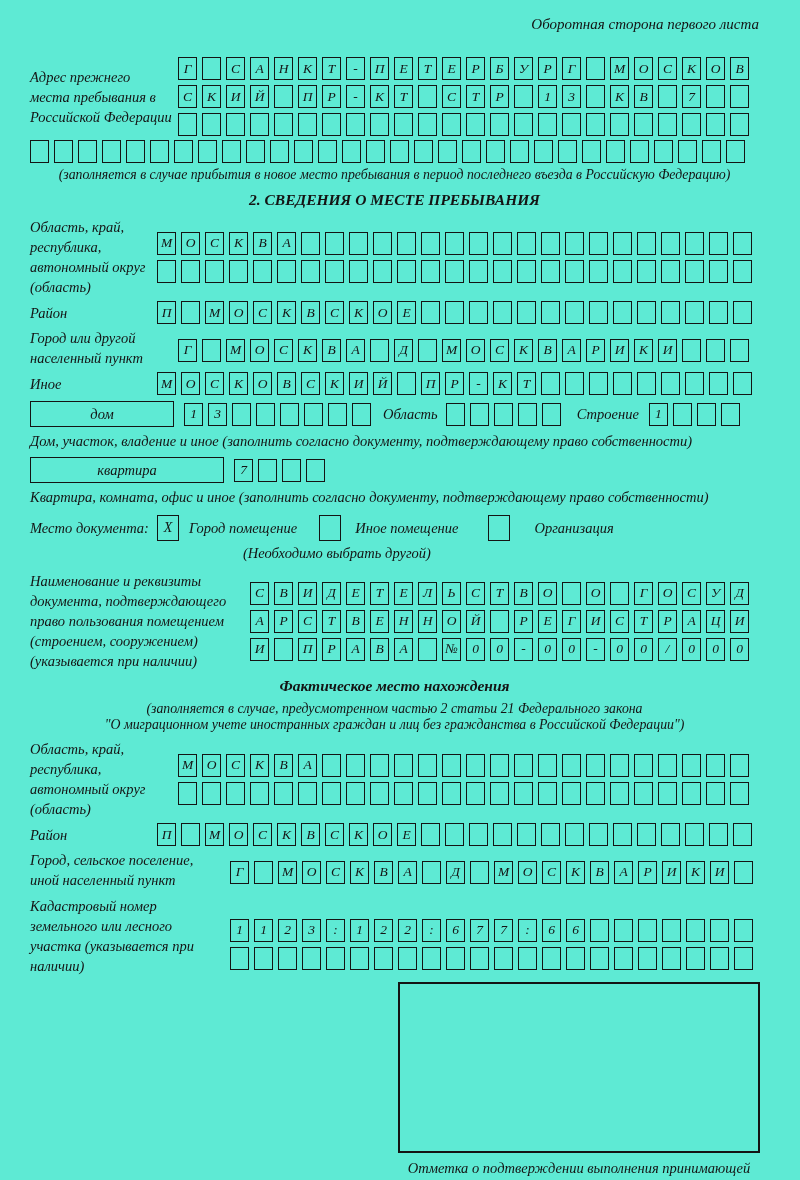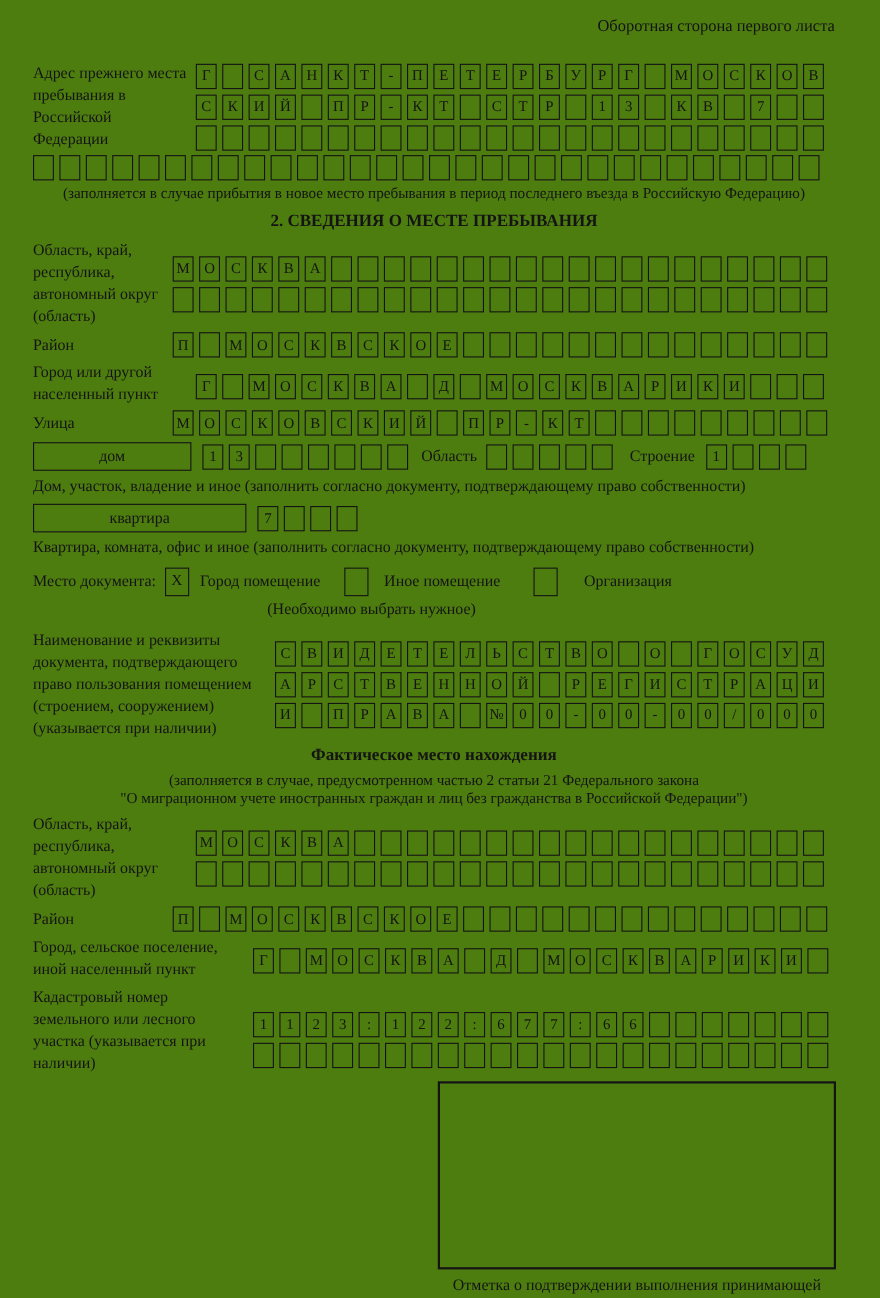--- a/index.html
+++ b/index.html
@@ -2,22 +2,23 @@
 <html><head>
 <meta charset="utf-8">
 <style>
   * { box-sizing: border-box; margin: 0; padding: 0; }
   html, body { background: #ffffff; }
   .page {
     position: relative;
     width: 800px; height: 1180px;
     padding: 16px 41px 0 30px;
     font-family: "Liberation Serif", serif;
-    color: #141414; background: #4d7c0f;
+    color: #141414; background: #5eead4;
     overflow: hidden;
+    font-style: italic;
   }
   .header-note { text-align: right; font-size: 15px; margin-bottom: 24px; }
   .flex { display: flex; align-items: center; }
   .vcenter { align-items: center; }
   .label { font-size: 14.5px; line-height: 1.38; padding-right: 6px; }
   .w148 { flex: 0 0 148px; width: 148px; }
   .w127 { flex: 0 0 127px; width: 127px; }
   .w220 { flex: 0 0 220px; width: 220px; }
   .w200 { flex: 0 0 200px; width: 200px; }
   .rows { display: flex; flex-direction: column; gap: 5px; }
@@ -287,21 +288,21 @@
         <div class="cell">И</div>
         <div class="cell">К</div>
         <div class="cell">И</div>
         <div class="cell"></div>
         <div class="cell"></div>
         <div class="cell"></div>
       </div>
   </div>
 
   <div class="flex mb6">
-    <div class="label w127">Улица</div>
+    <div class="label w127">Иное</div>
     <div class="cells">
         <div class="cell">М</div>
         <div class="cell">О</div>
         <div class="cell">С</div>
         <div class="cell">К</div>
         <div class="cell">О</div>
         <div class="cell">В</div>
         <div class="cell">С</div>
         <div class="cell">К</div>
         <div class="cell">И</div>
@@ -373,21 +374,21 @@
     <div class="inline-label" style="margin-left:10px;">Город помещение</div>
     <div class="checkbox" style="margin-left:22px;">
         <span></span>
       </div>
     <div class="inline-label" style="margin-left:14px;">Иное помещение</div>
     <div class="checkbox" style="margin-left:30px;">
         <span></span>
       </div>
     <div class="inline-label" style="margin-left:24px;">Организация</div>
   </div>
-  <div class="label mb8" style="margin-left:213px; margin-top:2px;">(Необходимо выбрать нужное)</div>
+  <div class="label mb8" style="margin-left:213px; margin-top:2px;">(Необходимо выбрать другой)</div>
 
   <div class="flex mb6">
     <div class="label w220">Наименование и реквизиты документа, подтверждающего право пользования помещением (строением, сооружением) (указывается при наличии)</div>
     <div class="rows">
       <div class="cells">
           <div class="cell">С</div>
           <div class="cell">В</div>
           <div class="cell">И</div>
           <div class="cell">Д</div>
           <div class="cell">Е</div>

